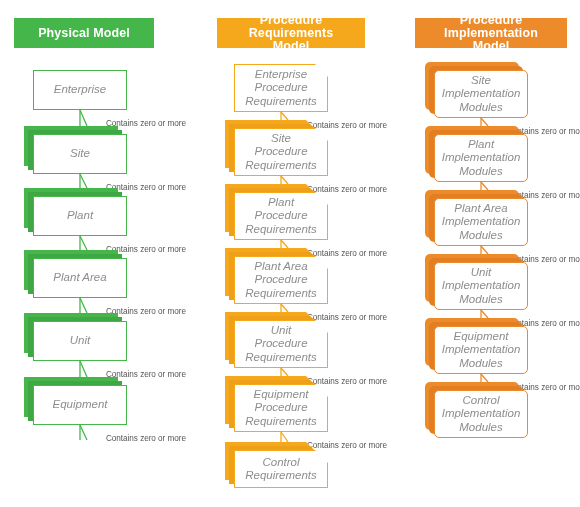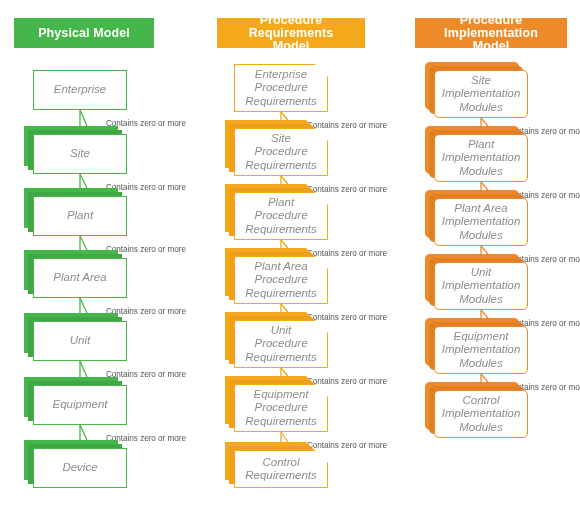--- a/index.html
+++ b/index.html
@@ -215,27 +215,20 @@
           <div class="node-label">Unit</div>
         </div>
       </div>
       <div class="node" style="left: 33px; top: 385px; width: 94px; height: 40px;">
         <div class="plate p1"></div>
         <div class="plate p2"></div>
         <div class="node-box">
           <div class="node-label">Equipment</div>
         </div>
       </div>
-      <div class="node" style="left: 33px; top: 448px; width: 94px; height: 40px;">
-        <div class="plate p1"></div>
-        <div class="plate p2"></div>
-        <div class="node-box">
-          <div class="node-label">Device</div>
-        </div>
-      </div>
     </div>
     <div class="column col-1">
       <div class="header-banner amber" style="white-space: pre-line;">Procedure
 Requirements Model</div>
       <div class="connector" style="left: 65px; top: 112px; width: 40px; height: 8px;">
         <svg width="40" height="8">
           <line x1="20" y1="0" x2="20" y2="8" stroke="#F5A81C" stroke-width="1.3"></line>
           <line x1="20" y1="0" x2="27" y2="8" stroke="#F5A81C" stroke-width="1.3"></line>
         </svg>
       </div>

